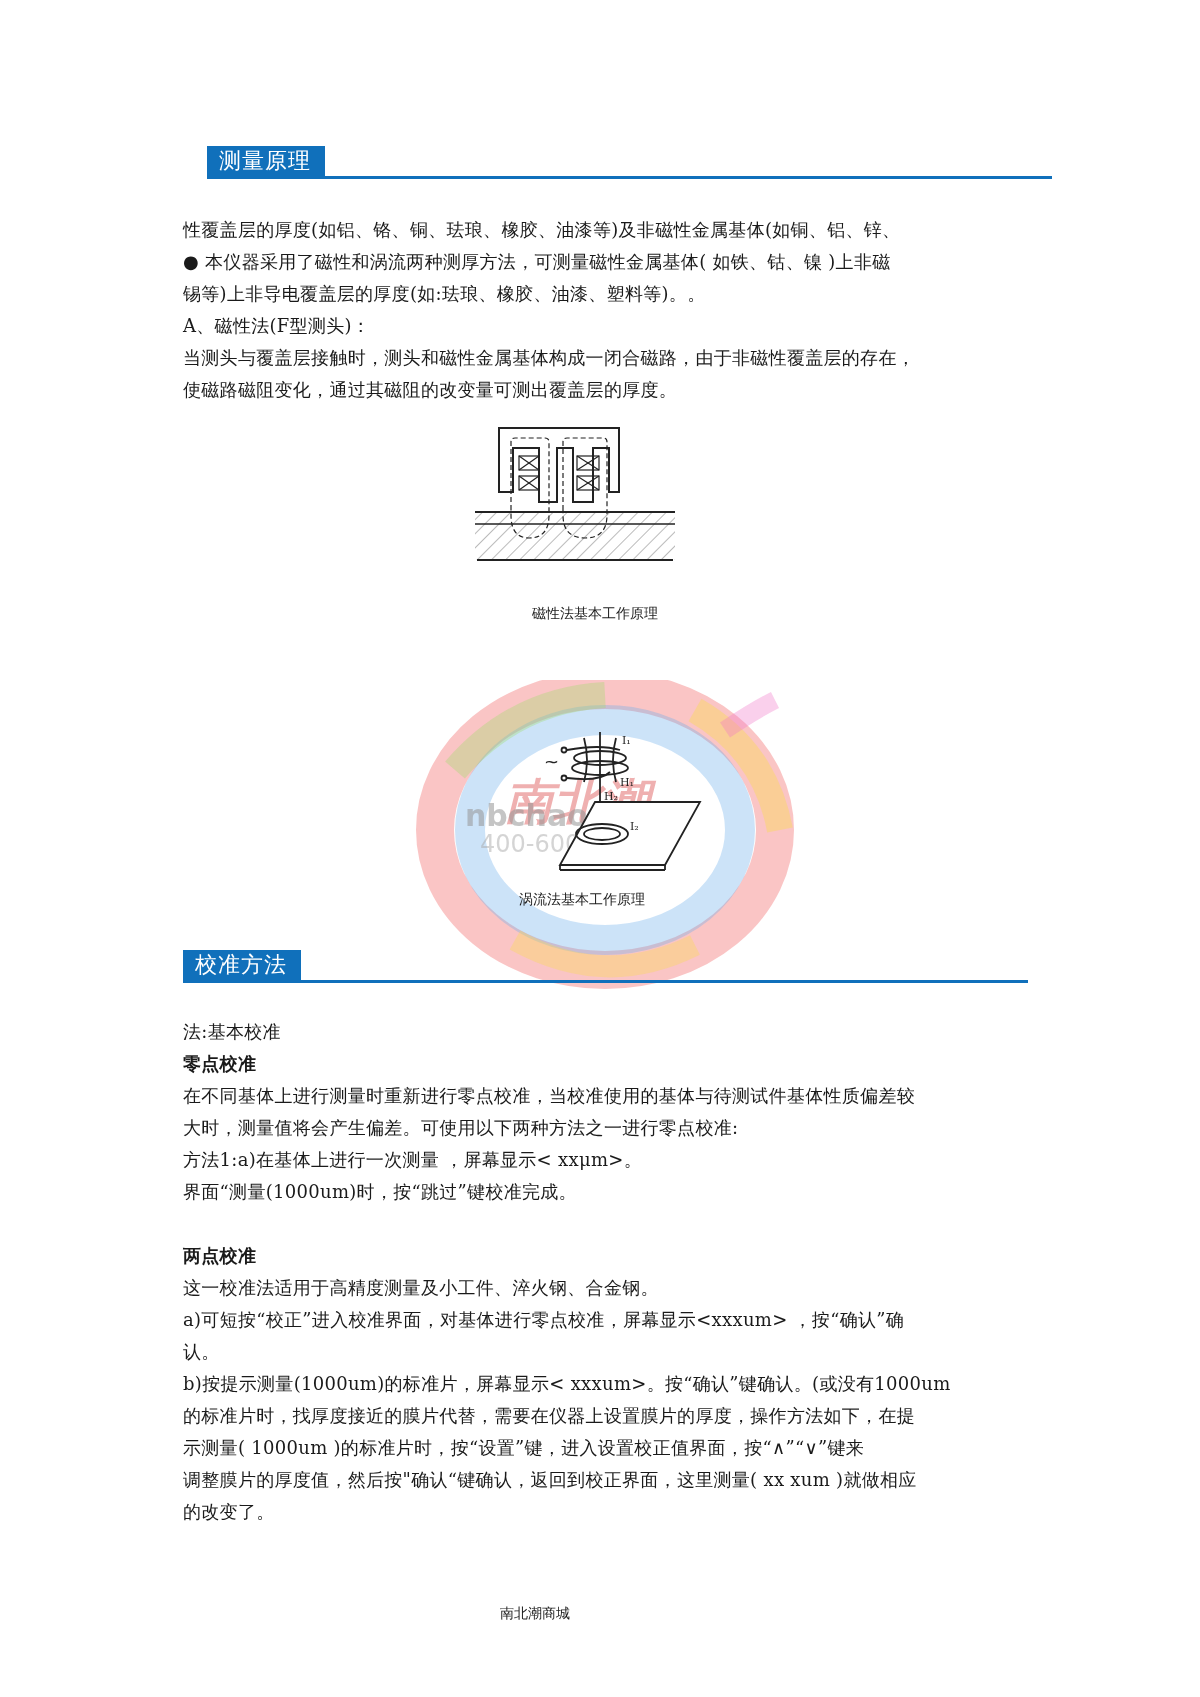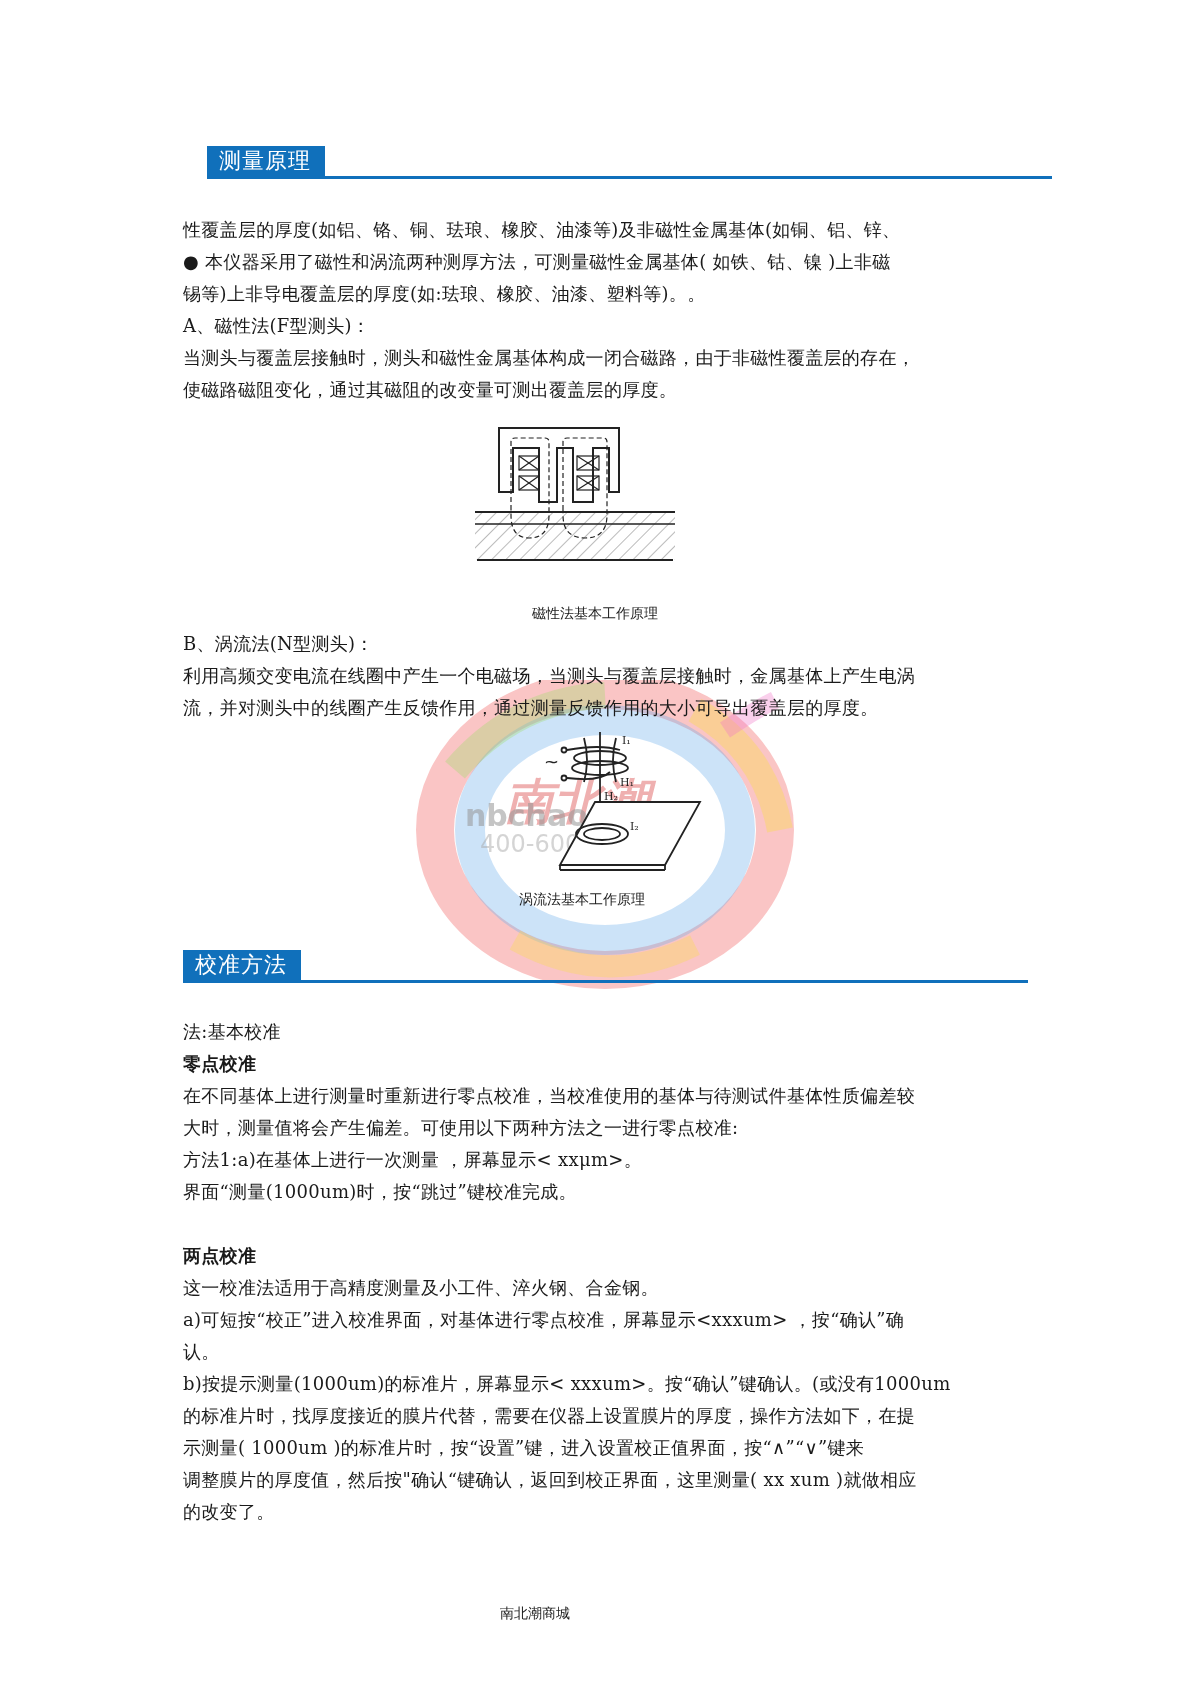--- a/index.html
+++ b/index.html
@@ -104,25 +104,20 @@
           <line x1="124" y1="36" x2="102" y2="50"></line>
         <rect x="102" y="56" width="22" height="14"></rect>
           <line x1="102" y1="56" x2="124" y2="70"></line>
           <line x1="124" y1="56" x2="102" y2="70"></line>
       </g>
     </svg>
   </div>
 
   <div class="caption" style="left:445px; top:600px;">磁性法基本工作原理</div>
 
-  <div class="para" style="top:628px;">
-    <span class="line">B、涡流法(N型测头)：</span>
-    <span class="line">利用高频交变电流在线圈中产生一个电磁场，当测头与覆盖层接触时，金属基体上产生电涡</span>
-    <span class="line">流，并对测头中的线圈产生反馈作用，通过测量反馈作用的大小可导出覆盖层的厚度。</span>
-  </div>
 
   <div style="position:absolute; left:540px; top:730px; width:170px; height:155px;">
     <svg width="170" height="155" viewBox="0 0 170 155">
       <g stroke="#222" fill="none" stroke-width="1.8">
         <circle cx="24" cy="20" r="2.5"></circle>
         <circle cx="24" cy="48" r="2.5"></circle>
         <path d="M27 20 Q60 14 80 20"></path>
         <path d="M27 48 Q60 52 70 42"></path>
         <ellipse cx="60" cy="28" rx="26" ry="7"></ellipse>
         <ellipse cx="60" cy="38" rx="28" ry="7"></ellipse>

